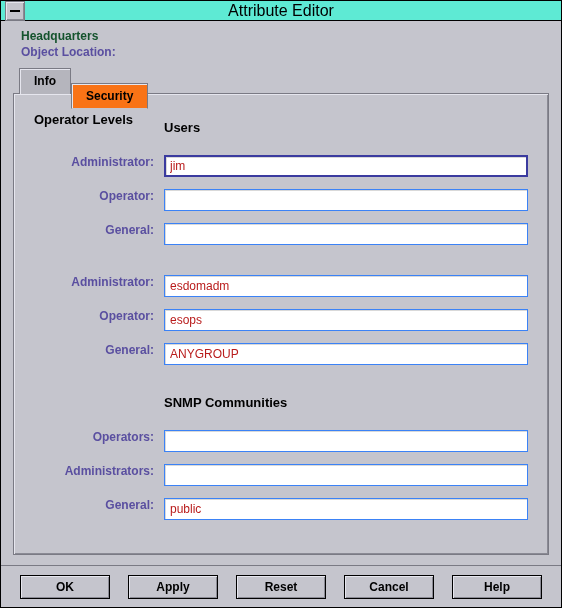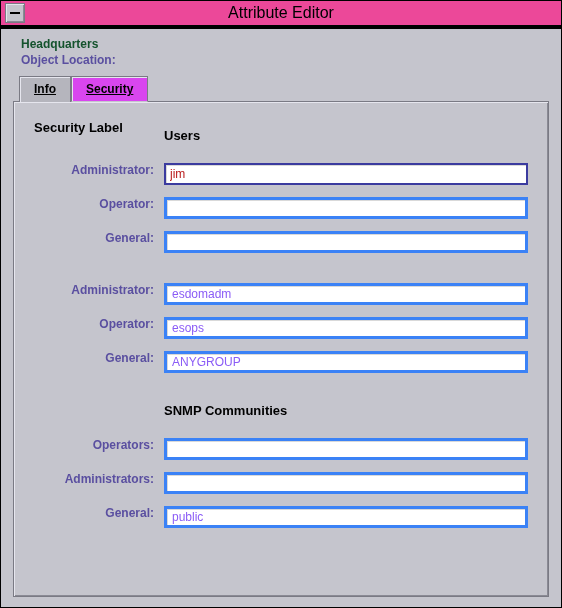--- a/index.html
+++ b/index.html
@@ -15,26 +15,26 @@
   .window {
     width: 562px;
     height: 608px;
     border: 1px solid #000;
     background: #c5c5cd;
     display: flex;
     flex-direction: column;
   }
   
   .titlebar {
-    height: 28px;
-    border-bottom: 4px solid #000000;
+    height: 20px;
+    border-bottom: 1px solid #000000;
     display: flex;
     align-items: center;
     padding: 0 4px;
-    background: #ec4899;
+    background: #5eead4;
   }
   .sysmenu {
     width: 20px; height: 20px;
     border: 1px solid #7a7a84;
     background: #c5c5cd;
     display: flex; align-items: center; justify-content: center;
     margin-right: 6px;
     box-shadow: inset 1px 1px 0 #e6e6ee, inset -1px -1px 0 #8a8a94;
   }
   .sysmenu-dash { width: 10px; height: 2px; background: #000; }
@@ -71,25 +71,24 @@
     border: 1px solid #7a7a84;
     border-bottom: none;
     background: #b5b5bd;
     font-size: 12px;
     font-weight: bold;
     position: relative;
     top: 1px;
     margin-right: 0px;
     box-shadow: inset 1px 1px 0 #e6e6ee;
     cursor: default;
-    text-decoration: underline;
   }
   .tab.active {
-    background: #d946ef;
-    top: 1px;
+    background: #f97316;
+    top: 16px;
     border-bottom: 1px solid #c5c5cd;
   }
   .tab-panel {
     border: 1px solid #7a7a84;
     box-shadow: inset 1px 1px 0 #e6e6ee, inset -1px -1px 0 #8a8a94;
     background: #c5c5cd;
     flex: 1;
     padding: 18px 20px 10px 20px;
     margin-bottom: 10px;
   }
@@ -109,26 +108,26 @@
     text-align: right;
     padding-right: 10px;
     color: #5a4fa0;
     font-weight: bold;
     font-size: 12px;
   }
   .input-col { flex: 1; margin-top: 8px; }
   input.txt {
     width: 100%;
     height: 22px;
-    border: 3px solid #3b82f6;
+    border: 1px solid #3b82f6;
     background: #fff;
     font-family: inherit;
     font-size: 12px;
     padding: 0 5px;
-    color: #8b5cf6;
+    color: #b91c1c;
     box-shadow: inset 1px 1px 0 rgba(0,0,0,0.15);
   }
   input.txt.focused {
     border: 2px solid #3b3b9f;
     padding: 0 4px;
     color: #b91c1c;
   }
   .section-gap { height: 18px; }
   .first-row-align { display: flex; }
   .first-row-align .left-col { align-self: flex-start; padding-top: 0; }
@@ -179,21 +178,21 @@
 
   <div class="tab-area">
     <div class="tab-row">
       <div class="tab">Info</div>
       <div class="tab active">Security</div>
     </div>
 
     <div class="tab-panel">
 
       <div class="row2col first-row-align">
-        <div class="left-col" style="text-align:left; color:#000; font-size:13px;">Security Label</div>
+        <div class="left-col" style="text-align:left; color:#000; font-size:13px;">Operator Levels</div>
         <div class="input-col">
           <div class="section-heading">Users</div>
         </div>
       </div>
 
       <div class="row2col">
         <div class="left-col">Administrator:</div>
         <div class="input-col"><input class="txt focused" value="jim" style=""></div>
       </div>
       <div class="row2col">
@@ -237,14 +236,21 @@
         <div class="input-col"><input class="txt" value="" style=""></div>
       </div>
       <div class="row2col">
         <div class="left-col">General:</div>
         <div class="input-col"><input class="txt" value="public" style=""></div>
       </div>
 
     </div>
   </div>
 
+  <div class="btnbar">
+    <div class="btn">OK</div>
+    <div class="btn">Apply</div>
+    <div class="btn">Reset</div>
+    <div class="btn">Cancel</div>
+    <div class="btn">Help</div>
+  </div>
 
 </div>
 
 </body></html>

